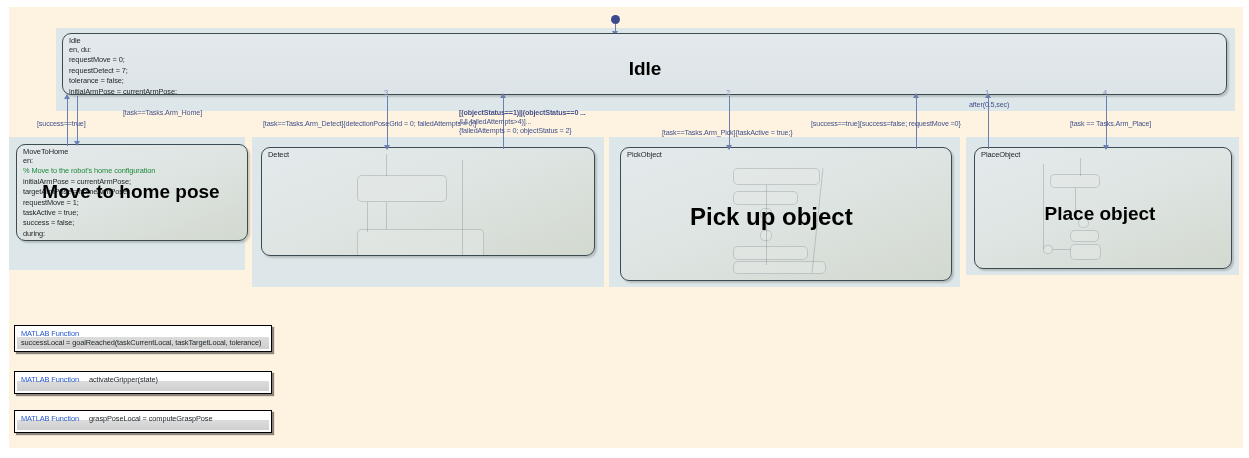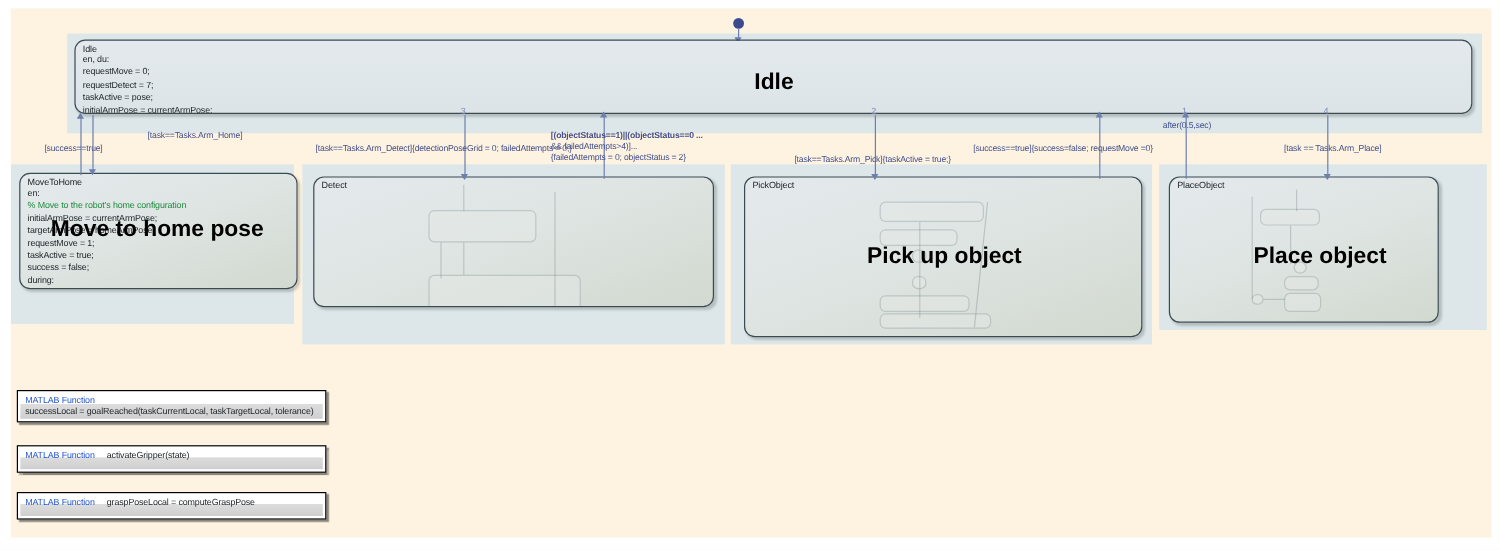--- a/index.html
+++ b/index.html
@@ -177,21 +177,21 @@
 
   <div class="junction-dot" style="left:611px; top:15px;"></div>
   <div class="wire wire-v" style="left:615px; top:24px; height:10px;"></div>
   <div class="arrowhead-down" style="left:612px; top:31px;"></div>
 
   <div class="state idle" style="left:62px; top:33px; width:1165px; height:62px;">
     <div class="state-label">Idle</div>
     <div class="state-body"><span>en, du:</span>
 <span>requestMove = 0;</span>
 <span>requestDetect = 7;</span>
-<span>taskActive = pose;</span>
+<span>tolerance = false;</span>
 <span>initialArmPose = currentArmPose;</span></div>
   </div>
   <div class="caption" style="left:600px; top:58px; font-size:19px; width:90px;">Idle</div>
 
   <div class="state" style="left:16px; top:144px; width:232px; height:97px;">
     <div class="state-label">MoveToHome</div>
     <div class="state-body"><span>en:</span>
 <span class="tok-comment">% Move to the robot's home configuration</span>
 <span>initialArmPose = currentArmPose;</span>
 <span>targetArmPose = homeArmPose;</span>
@@ -217,23 +217,23 @@
     <div class="state-label">PickObject</div>
     <div class="ghost" style="left:112px; top:20px; width:87px; height:17px;"></div>
     <div class="ghost" style="left:112px; top:43px; width:65px; height:14px;"></div>
     <div class="ghost" style="left:139px; top:60px; width:12px; height:11px;"></div>
     <div class="ghost" style="left:139px; top:82px; width:12px; height:11px;"></div>
     <div class="ghost" style="left:112px; top:98px; width:75px; height:14px;"></div>
     <div class="ghost" style="left:112px; top:113px; width:93px; height:13px;"></div>
     <div class="ghost-line" style="left:145px; top:37px; width:1px; height:80px;"></div>
     <div class="ghost-line" style="left:196px; top:20px; width:1px; height:105px; transform:rotate(6deg);"></div>
   </div>
-  <div class="caption" style="left:712px; top:203px; font-size:19px; width:150px;">Pick up object</div>
-
-  <div class="state" style="left:974px; top:147px; width:225px; height:122px;">
+  <div class="caption" style="left:690px; top:203px; font-size:24px; width:150px;">Pick up object</div>
+
+  <div class="state" style="left:974px; top:147px; width:258px; height:122px;">
     <div class="state-label">PlaceObject</div>
     <div class="ghost" style="left:75px; top:26px; width:50px; height:14px;"></div>
     <div class="ghost" style="left:103px; top:70px; width:11px; height:10px;"></div>
     <div class="ghost" style="left:95px; top:82px; width:29px; height:12px;"></div>
     <div class="ghost" style="left:95px; top:96px; width:31px; height:16px;"></div>
     <div class="ghost" style="left:68px; top:97px; width:10px; height:9px;"></div>
     <div class="ghost-line" style="left:68px; top:16px; width:1px; height:85px;"></div>
     <div class="ghost-line" style="left:100px; top:40px; width:1px; height:32px;"></div>
     <div class="ghost-line" style="left:105px; top:10px; width:1px; height:18px;"></div>
     <div class="ghost-line" style="left:78px; top:101px; width:18px; height:1px;"></div>

